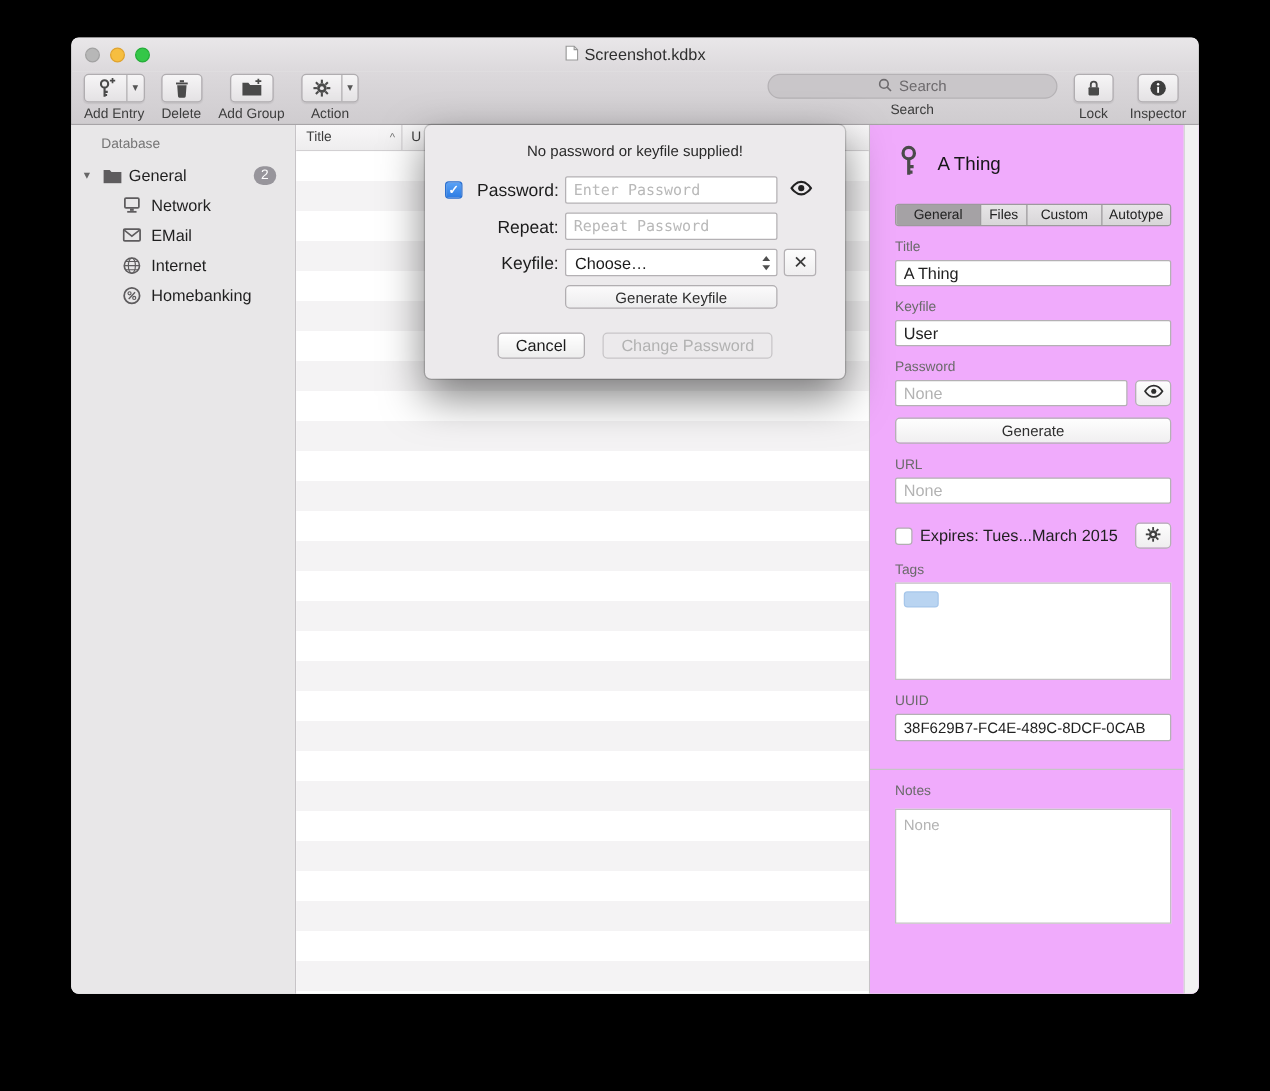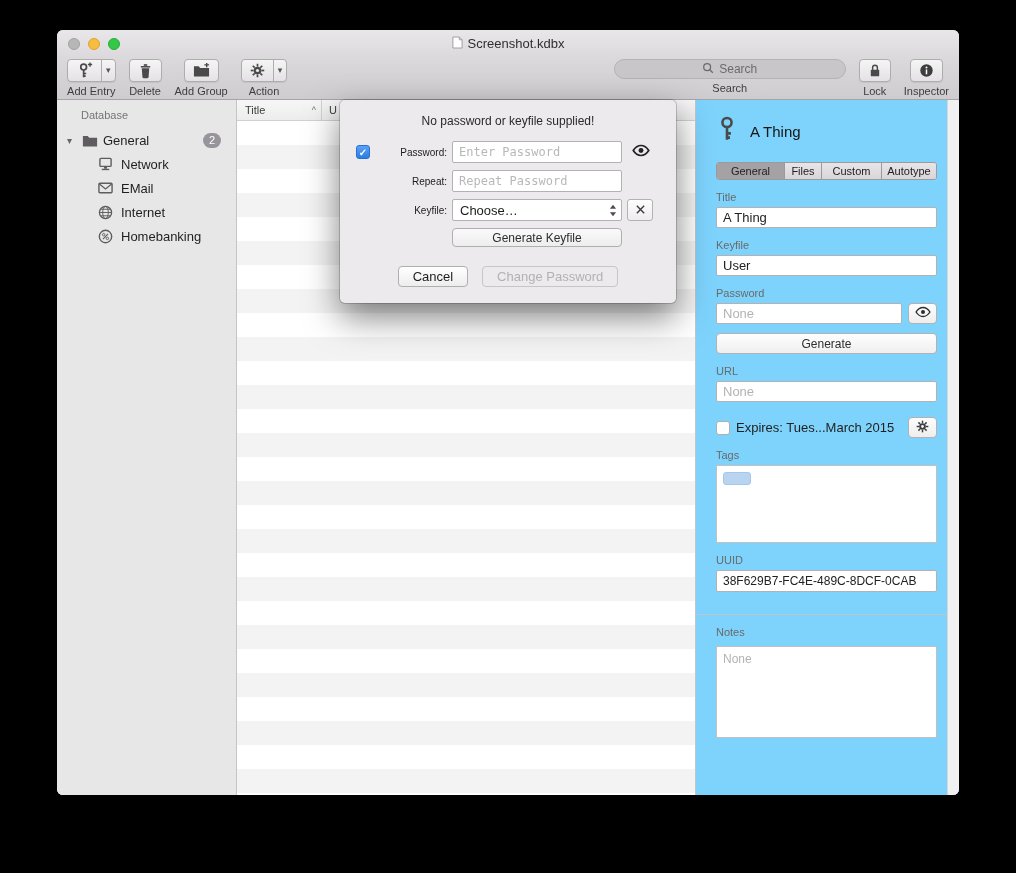--- a/index.html
+++ b/index.html
@@ -55,21 +55,21 @@
   .list-header { height:21px; background:linear-gradient(#f8f7f8,#eeedee); border-bottom:1px solid #d2d0d2;
                  display:flex; font-size:11px; color:#3d3d3d; align-items:center; }
   .col-title { width:85px; padding:0 5px 0 8px; display:flex; justify-content:space-between;
                align-items:center; border-right:1px solid #d2d0d2; height:100%; }
   .sort { color:#707070; font-size:9px; }
   .col-user { flex:1; padding-left:7px; }
   .list-body { flex:1;
     background:repeating-linear-gradient(180deg,#ffffff 0 24px,#f4f3f4 24px 48px); }
 
   
-  .inspector { width:263px; background:#7dd3fc; padding:12px 22px 0 20px; position:relative; }
+  .inspector { width:263px; background:#f0abfc; padding:12px 22px 0 20px; position:relative; }
   .inspector-scrollbar { position:absolute; top:0; right:0; bottom:0; width:12px;
                          background:#f2f1f2; border-left:1px solid #d8d6d8; }
   .insp-header { display:flex; align-items:center; gap:12px; margin:4px 0 16px 0; }
   .insp-title { font-size:15px; color:#161616; }
   .segmented { display:flex; height:18px; border:1px solid #9d9a9d; border-radius:3px;
                overflow:hidden; font-size:11px; margin-bottom:4px; background:#dbd8db; }
   .seg { display:flex; align-items:center; justify-content:center; color:#222;
          background:linear-gradient(#e7e5e7,#d8d6d8); cursor:default; }
   .seg + .seg { border-left:1px solid #9d9a9d; }
   .seg.active { background:#a5a2a5; }
@@ -100,21 +100,21 @@
                resize:none; font-size:12px; padding:5px 6px; font-family:"Liberation Sans",sans-serif; color:#222; }
   .notes-box::placeholder { color:#b3b3b3; }
 
   
   .dialog { position:absolute; left:340px; top:100px; width:336px; z-index:10;
             background:#eceaec; border-radius:5px; padding:14px 16px 16px;
             box-shadow:0 14px 34px rgba(0,0,0,.5), 0 0 0 1px rgba(0,0,0,.18); }
   .dlg-msg { text-align:center; font-size:12px; color:#2a2a2a; margin-bottom:13px; }
   .dlg-row { display:grid; grid-template-columns:16px 70px 170px 28px; gap:5px;
              align-items:center; margin-bottom:7px; }
-  .dlg-label { font-size:10px; color:#1c1c1c; text-align:right; }
+  .dlg-label { font-size:14px; color:#1c1c1c; text-align:right; }
   .dlg-input { height:22px; border:1px solid #b4b1b4; border-radius:2px; background:#fff;
                font-family:"DejaVu Sans Mono",monospace; font-size:12px; color:#222; padding:0 6px; width:100%; }
   .dlg-input::placeholder { color:#b8b8b8; }
   .icon-btn { background:none; border:none; display:flex; align-items:center; justify-content:center;
               height:22px; cursor:default; }
   .kf-row { }
   .select { height:22px; border:1px solid #b4b1b4; border-radius:2px; background:#fff;
             display:flex; align-items:center; font-size:13px; color:#1c1c1c; padding-left:7px;
             position:relative; cursor:default; }
   .select .stepper { margin-left:auto; padding:0 4px; display:flex; align-items:center; }

